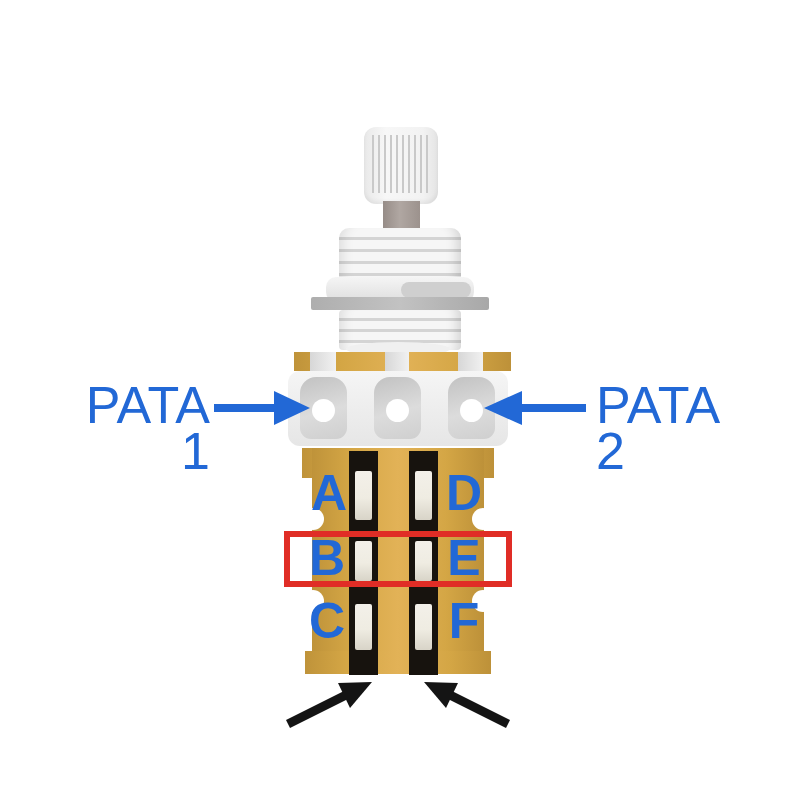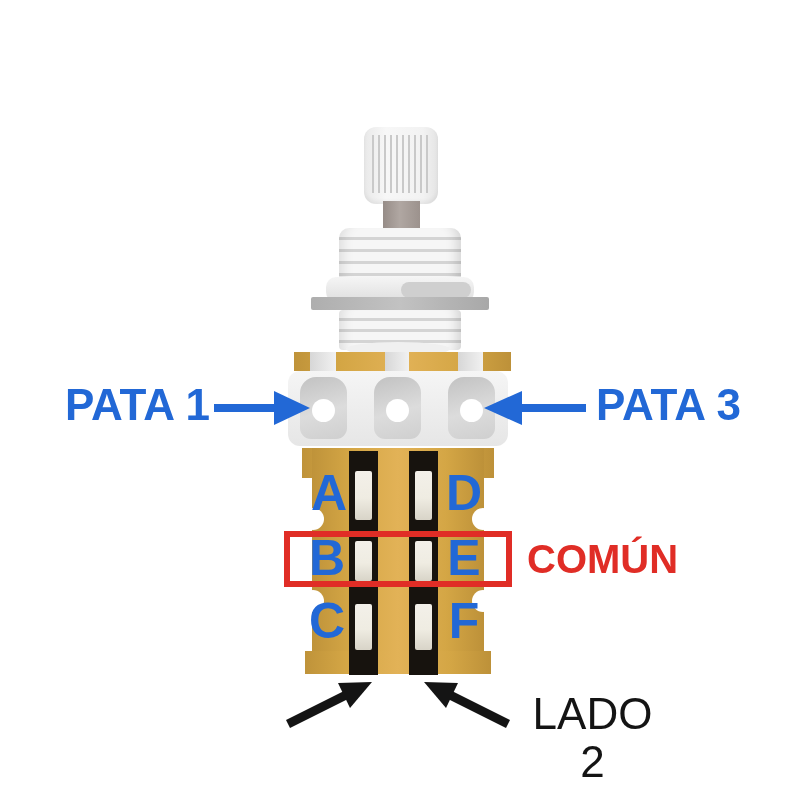--- a/index.html
+++ b/index.html
@@ -97,21 +97,21 @@
     left:284px;top:531px;width:216px;height:44px;
     border:6px solid var(--annotation-red);background:transparent;
   }
   .pin{
     position:absolute;width:56px;text-align:center;
     font-weight:bold;font-size:50px;line-height:52px;color:var(--label-blue);
   }
   .pinA{left:301px;top:467px;} .pinB{left:299px;top:532px;} .pinC{left:299px;top:595px;}
   .pinD{left:436px;top:467px;} .pinE{left:436px;top:532px;} .pinF{left:436px;top:595px;}
   .blue-label{
-    position:absolute;font-weight:bold;font-size:44px;line-height:46px;color:var(--label-blue);
+    position:absolute;font-weight:normal;font-size:52px;line-height:46px;color:var(--label-blue);
   }
   .pata1{left:60px;top:382px;width:150px;text-align:right;}
   .pata3{left:596px;top:382px;width:160px;text-align:left;}
   .comun-label{
     position:absolute;left:527px;top:536px;font-weight:bold;font-size:40px;line-height:46px;
     color:var(--annotation-red);
   }
   .black-label{
     position:absolute;font-size:44px;line-height:48px;color:var(--annotation-black);
   }
@@ -185,17 +185,15 @@
       <line x1="288" y1="724" x2="346" y2="695" stroke="#141414" stroke-width="9"></line>
       <polygon points="372,682 350,708 338,683" fill="#141414"></polygon>
     </g>
     <g>
       <line x1="508" y1="724" x2="450" y2="695" stroke="#141414" stroke-width="9"></line>
       <polygon points="424,682 446,708 458,683" fill="#141414"></polygon>
     </g>
   </svg>
 
   <div class="blue-label pata1">PATA 1</div>
-  <div class="blue-label pata3">PATA 3</div>
-  <div class="comun-label">COMÚN</div>
-  <div class="black-label lado2">LADO 2</div>
+  <div class="blue-label pata3">PATA 2</div>
 
 </div>
 
 </body></html>

